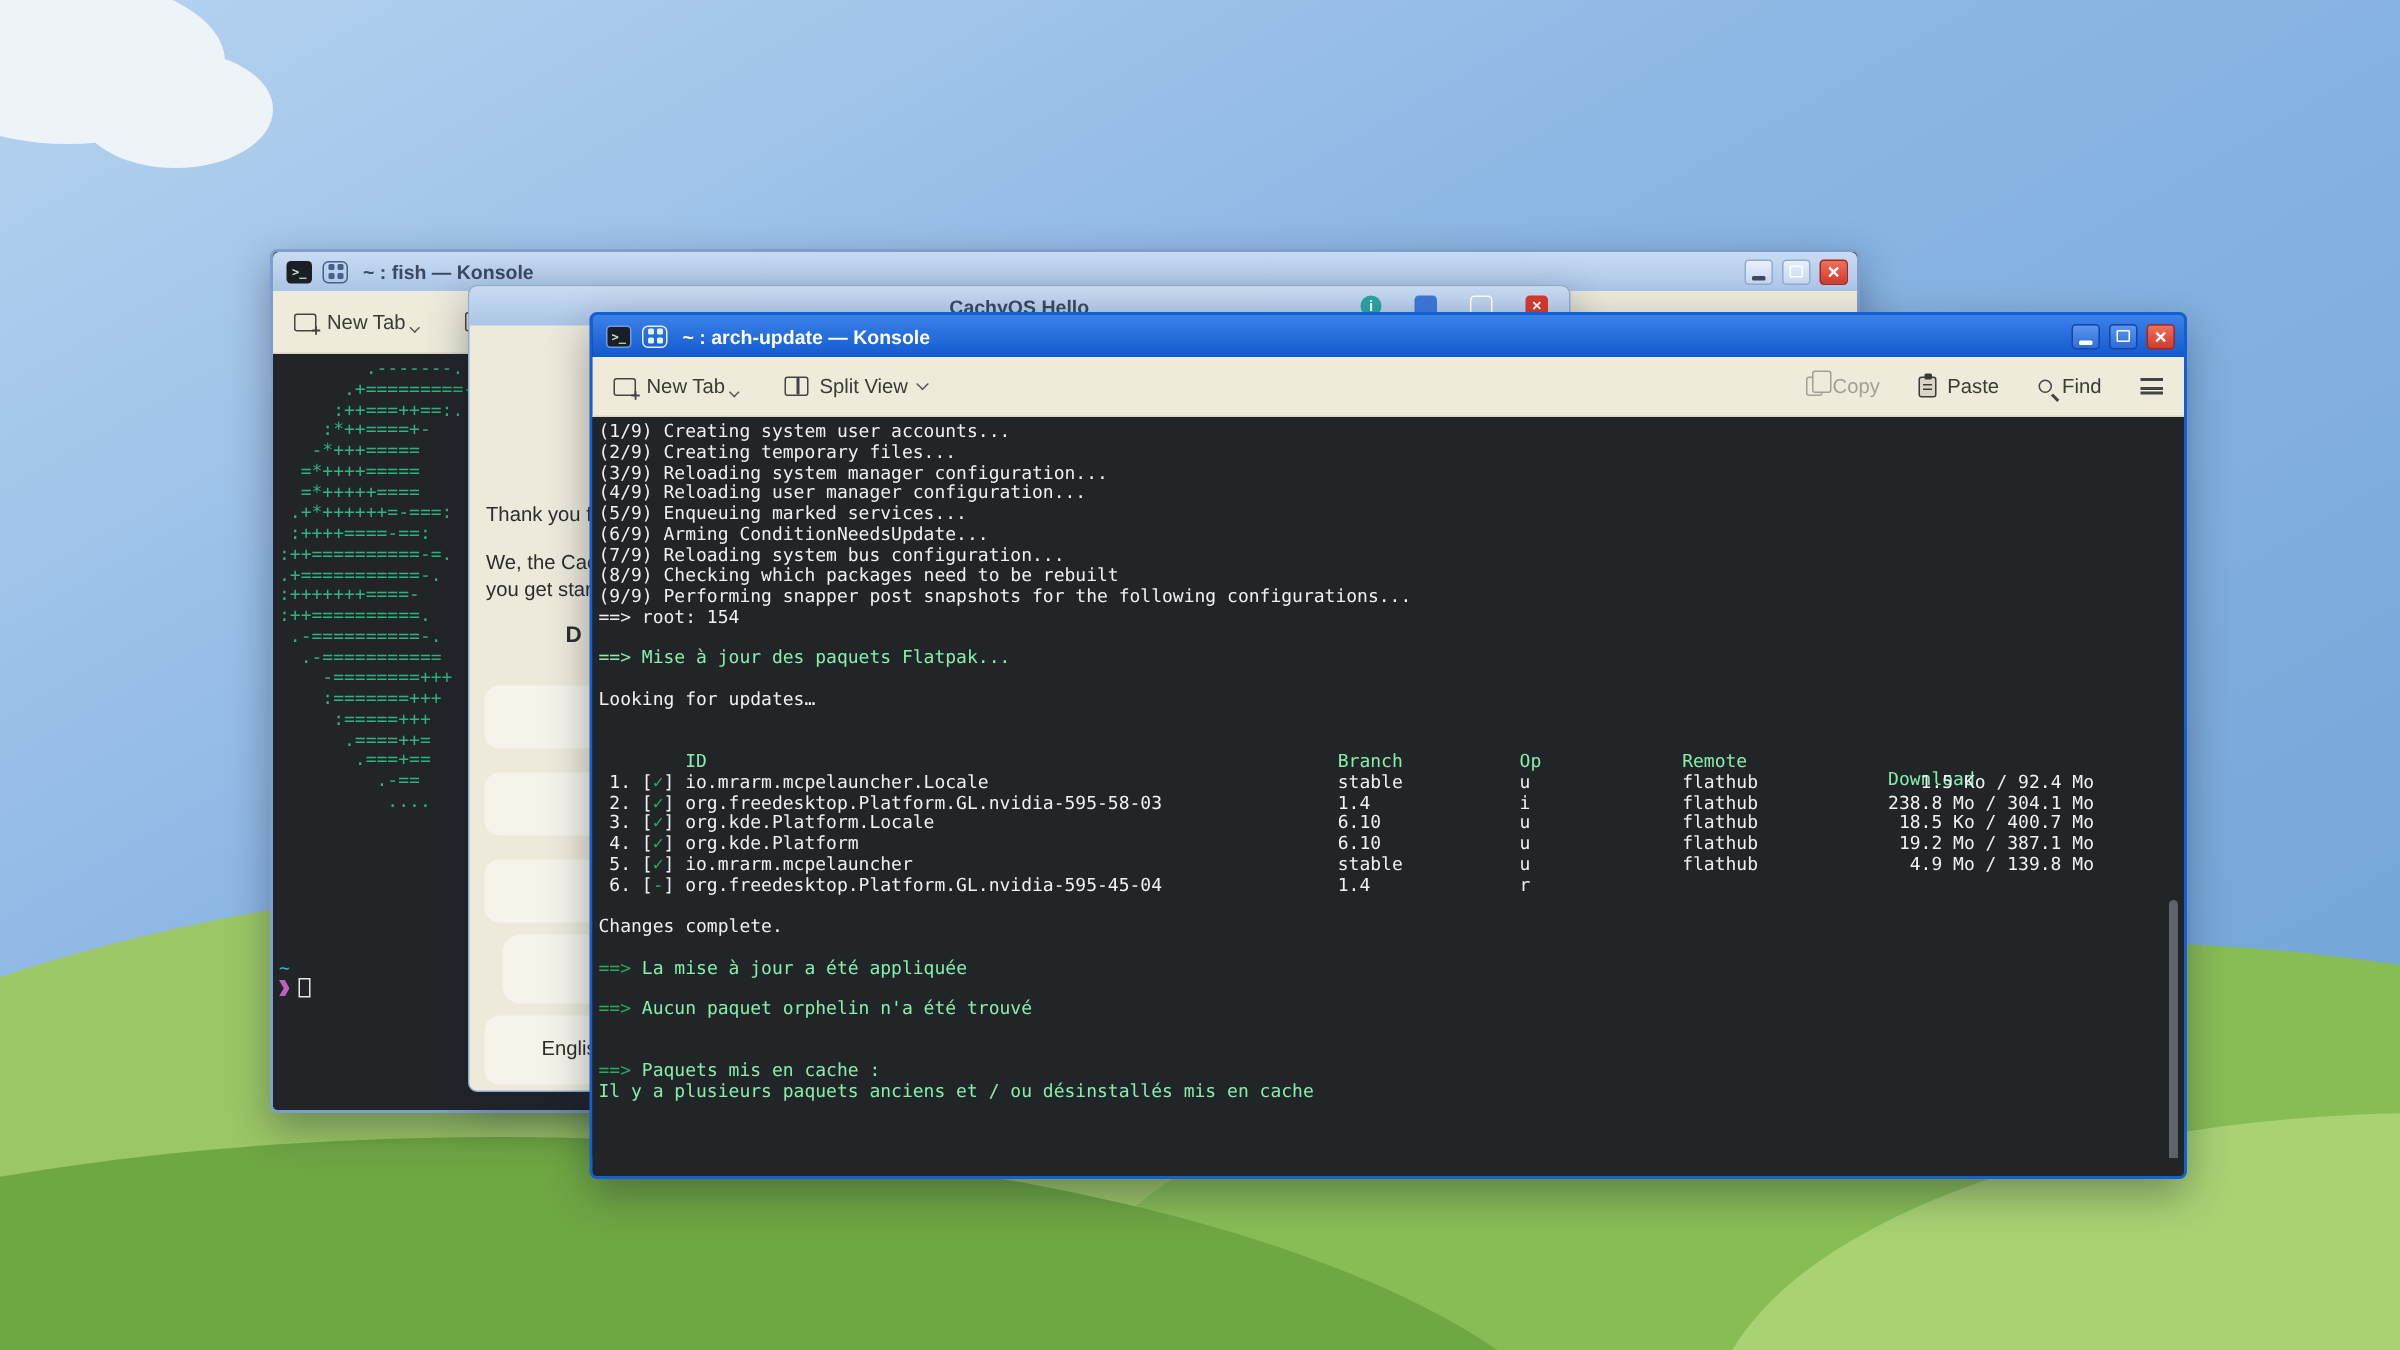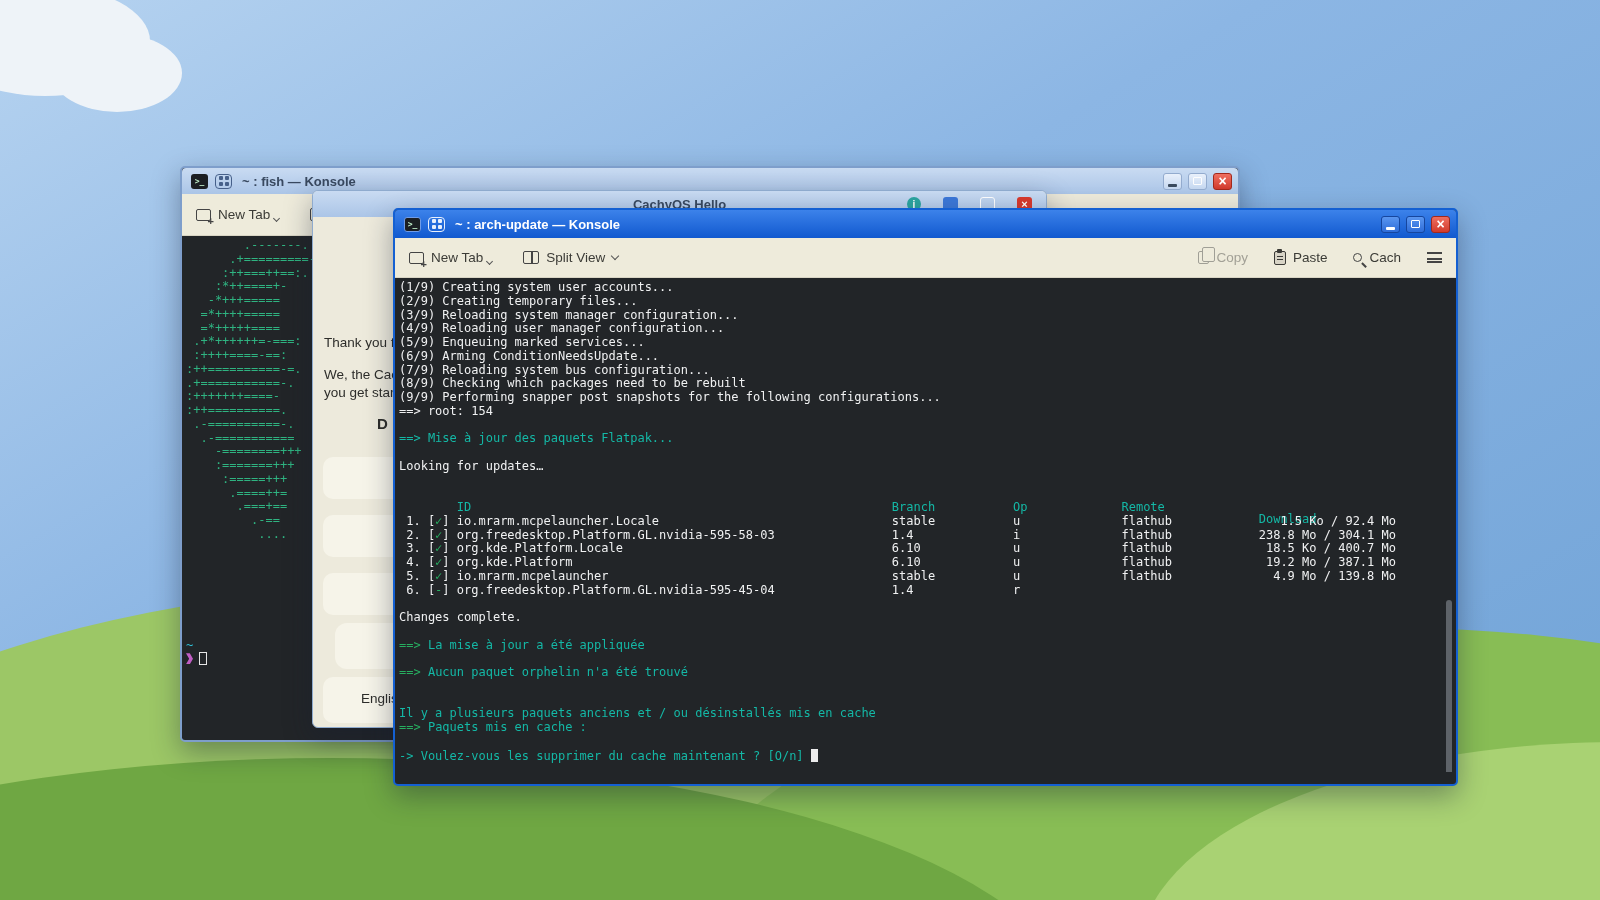--- a/index.html
+++ b/index.html
@@ -81,21 +81,21 @@
   .ic-find::after { content:""; position:absolute; left:8px; top:8px; width:6px; height:1.8px;
     background:#444; transform:rotate(45deg); transform-origin:left center; }
   .ic-burger { width:15px; height:11px; border-top:2px solid #444; border-bottom:2px solid #444; }
   .ic-burger::after { content:""; position:absolute; left:0; right:0; top:3.5px; height:2px; background:#444; }
 
   
   .terminal { background:#222528; font-family:"DejaVu Sans Mono",monospace; font-size:12px;
     line-height:13.75px; color:#f0f1f2; position:relative; overflow:hidden; padding:3px 4px; }
   .tl { height:13.75px; white-space:pre; position:relative; }
   .trow .tc { position:absolute; top:0; white-space:pre; }
-  .c-w { color:#f0f1f2; } .c-b { color:#14b8a6; } .c-g { color:#27ae60; }
+  .c-w { color:#f0f1f2; } .c-b { color:#86efac; } .c-g { color:#27ae60; }
   .c-cyan { color:#2fbdd4; } .c-art { color:#2fb381; }
   .col-num { left:0; } .col-mark { left:5ch; } .col-bracket { left:6ch; }
   .col-id { left:8ch; } .col-branch { left:66ch;padding-left:16px; } .col-op { left:85ch; }
   .col-remote { left:100ch; } .col-dl-h { left:119ch;margin-top:12px; }
   .col-dl { left:119ch; width:19ch; text-align:right; }
   .cursor { display:inline-block; width:7px; height:13px; background:#ececec; vertical-align:-2px; }
   .hcursor { display:inline-block; width:8px; height:13px; border:1.4px solid #e6e6e6; vertical-align:-2px; }
   .arrow-icon { display:inline-block; width:7px; height:11px; background:#c05ec4; vertical-align:-1px;
     clip-path:polygon(0 0,55% 0,100% 50%,55% 100%,0 100%,45% 50%); margin-right:6px; }
   .term-scrollbar { position:absolute; right:4px; top:322px; width:6px; height:178px;
@@ -264,21 +264,21 @@
         <div class="tb-btn tb-disabled">
           <span class="ic ic-copy"></span>
           <span>Copy</span>
         </div>
         <div class="tb-btn">
           <span class="ic ic-paste"></span>
           <span>Paste</span>
         </div>
         <div class="tb-btn">
           <span class="ic ic-find"></span>
-          <span>Cach</span>
+          <span>Find</span>
         </div>
         <div class="tb-btn">
           <span class="ic ic-burger"></span>
         </div>
       </div>
     </div>
     <div class="terminal" id="term-main">
 
     <div class="tl"><span class="c-w">(1/9) Creating system user accounts...</span></div>
         <div class="tl"><span class="c-w">(2/9) Creating temporary files...</span></div>
@@ -304,21 +304,20 @@
         <div class="tl trow"><span class="tc col-num c-w"> 5. [</span><span class="tc col-mark c-g">✓</span><span class="tc col-bracket c-w">]</span><span class="tc col-id c-w">io.mrarm.mcpelauncher</span><span class="tc col-branch c-w">stable</span><span class="tc col-op c-w">u</span><span class="tc col-remote c-w">flathub</span><span class="tc col-dl c-w">4.9 Mo / 139.8 Mo</span></div>
         <div class="tl trow"><span class="tc col-num c-w"> 6. [</span><span class="tc col-mark c-g">-</span><span class="tc col-bracket c-w">]</span><span class="tc col-id c-w">org.freedesktop.Platform.GL.nvidia-595-45-04</span><span class="tc col-branch c-w">1.4</span><span class="tc col-op c-w">r</span></div>
         <div class="tl"></div>
         <div class="tl"><span class="c-w">Changes complete.</span></div>
         <div class="tl"></div>
         <div class="tl"><span class="c-g">==&gt; </span><span class="c-b">La mise à jour a été appliquée</span></div>
         <div class="tl"></div>
         <div class="tl"><span class="c-g">==&gt; </span><span class="c-b">Aucun paquet orphelin n'a été trouvé</span></div>
         <div class="tl"></div>
         <div class="tl"></div>
+        <div class="tl"><span class="c-g">==&gt; </span><span class="c-b">Paquets mis en cache :</span></div>
         <div class="tl"><span class="c-b">Il y a plusieurs paquets anciens et / ou désinstallés mis en cache</span></div>
-        <div class="tl"><span class="c-g">==&gt; </span><span class="c-b">Paquets mis en cache :</span></div>
-        <div class="tl"></div>
-        <div class="tl"><span class="c-b">-&gt; Voulez-vous les supprimer du cache maintenant ? [O/n] </span><span class="cursor"></span></div>
+        <div class="tl"></div>
         <div class="term-scrollbar"></div>
       </div>
   </div>
 
 </div>
 
 </body></html>

